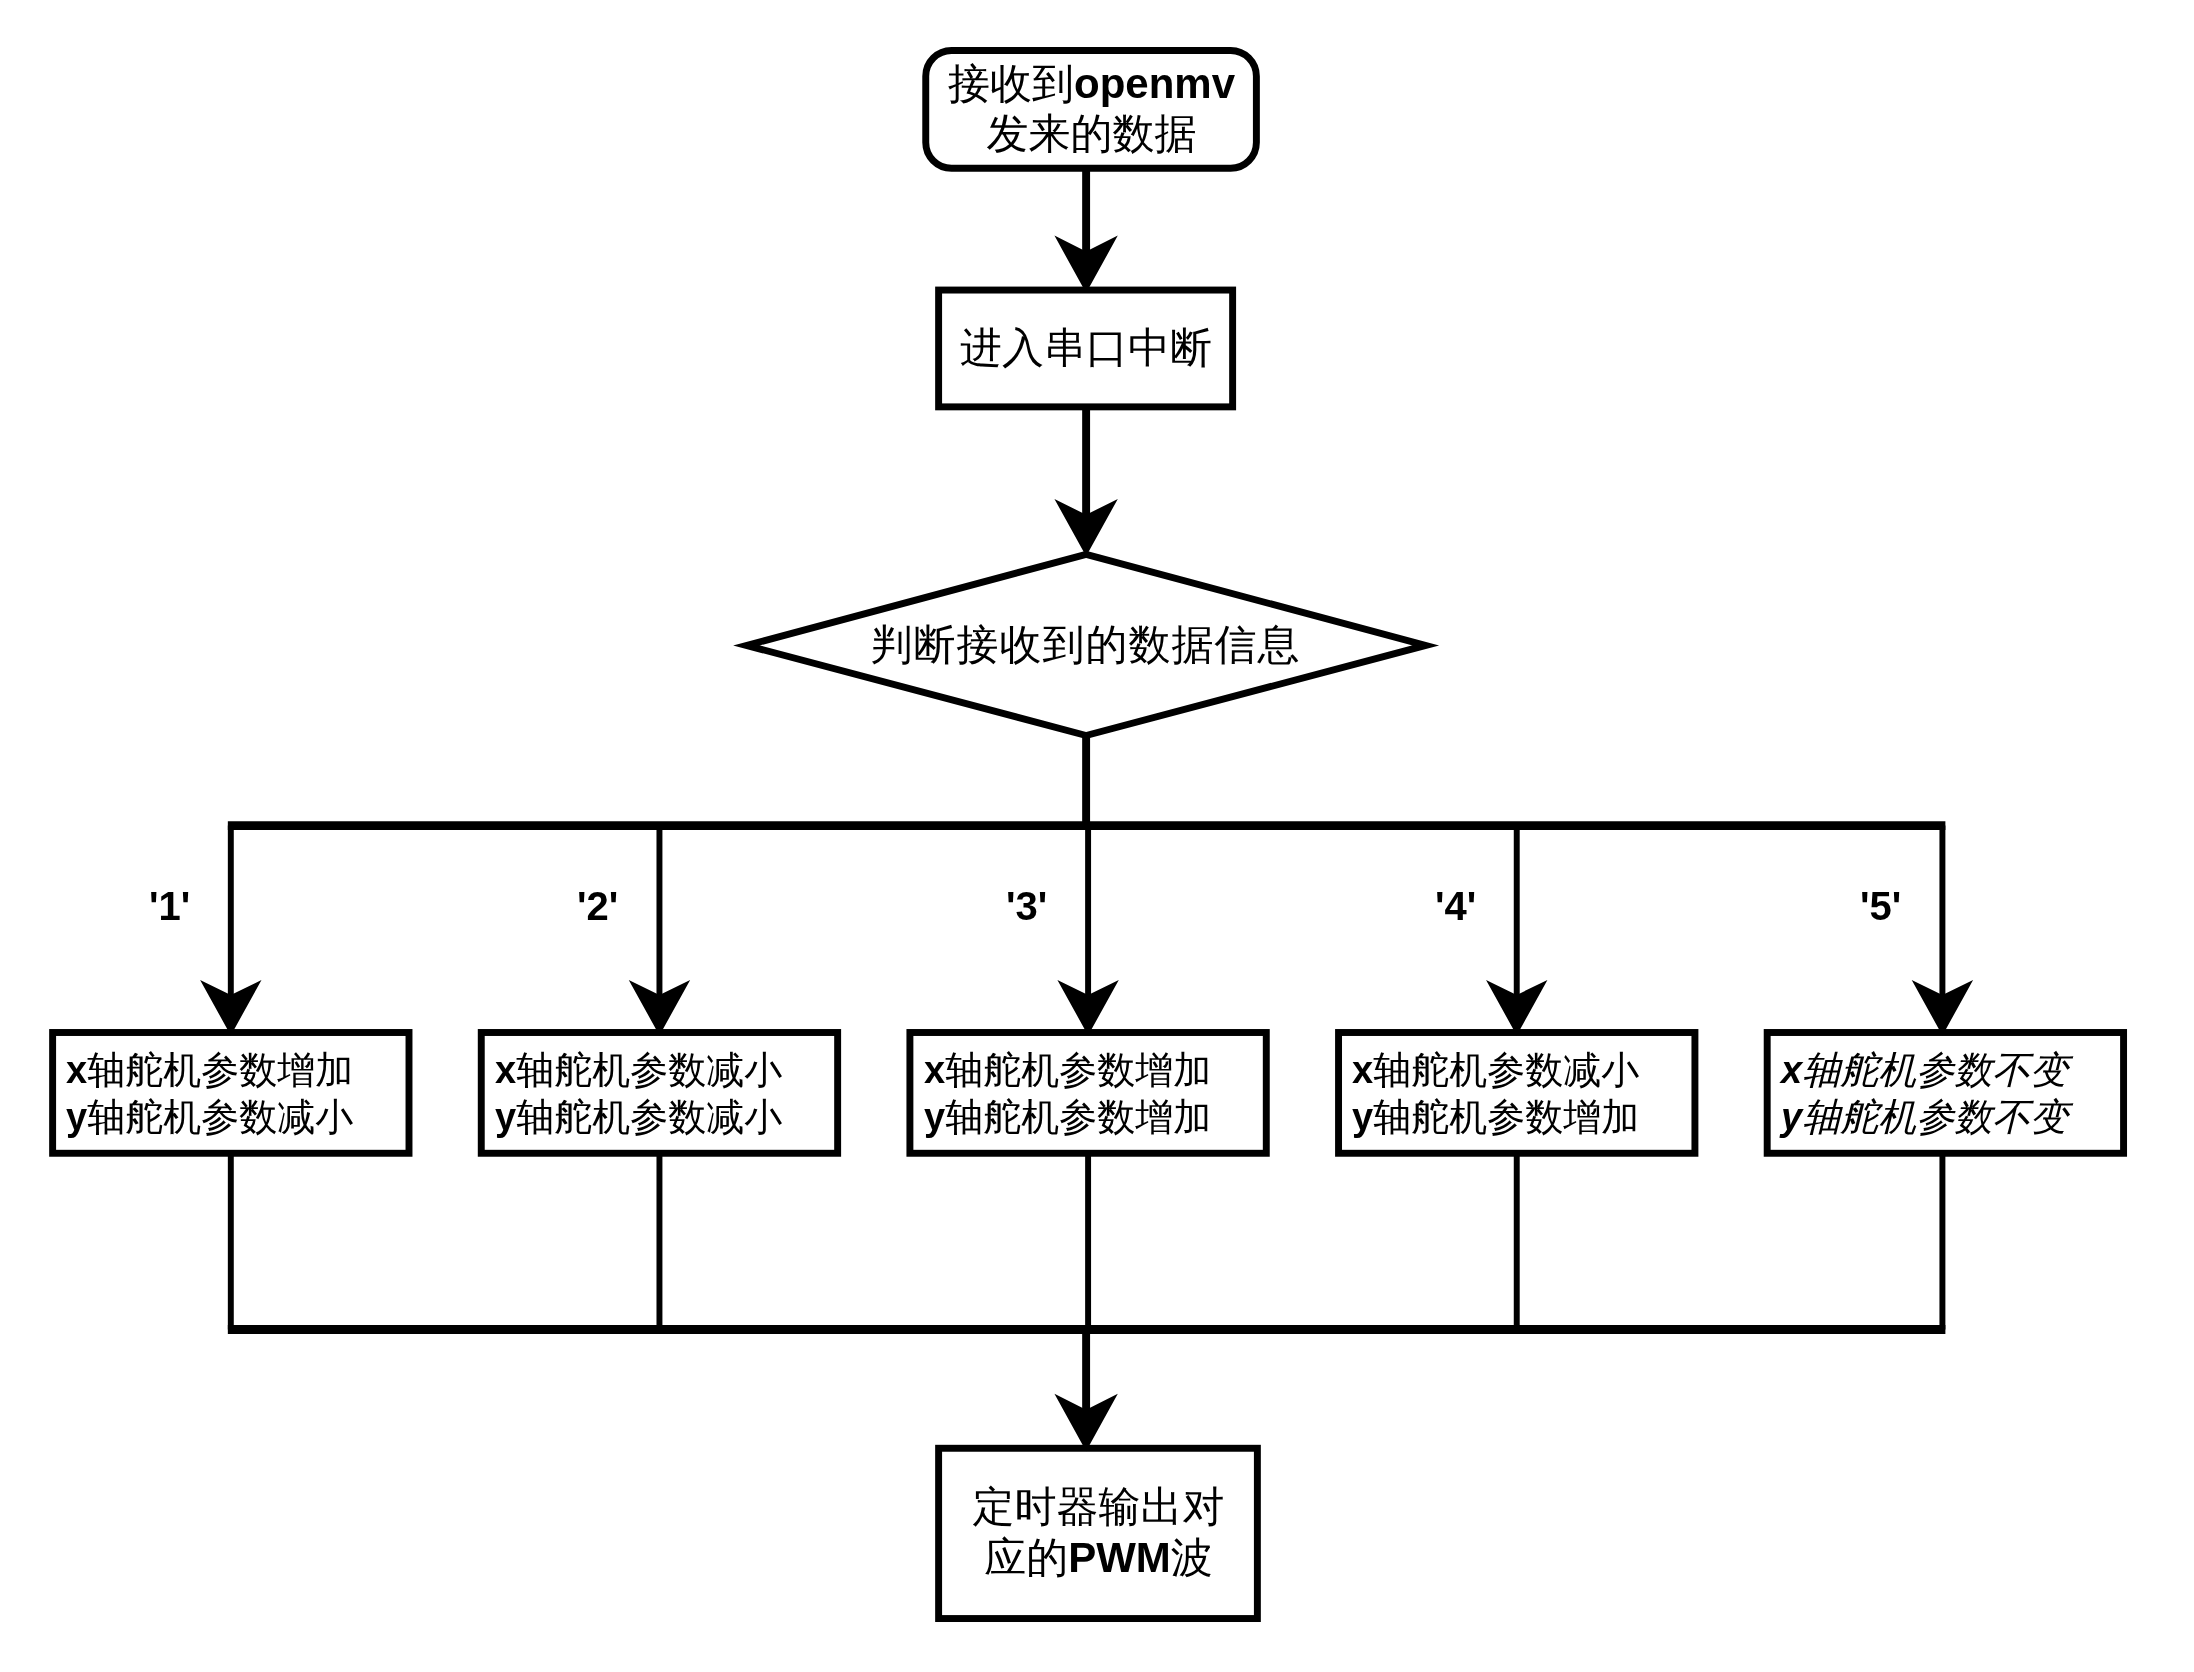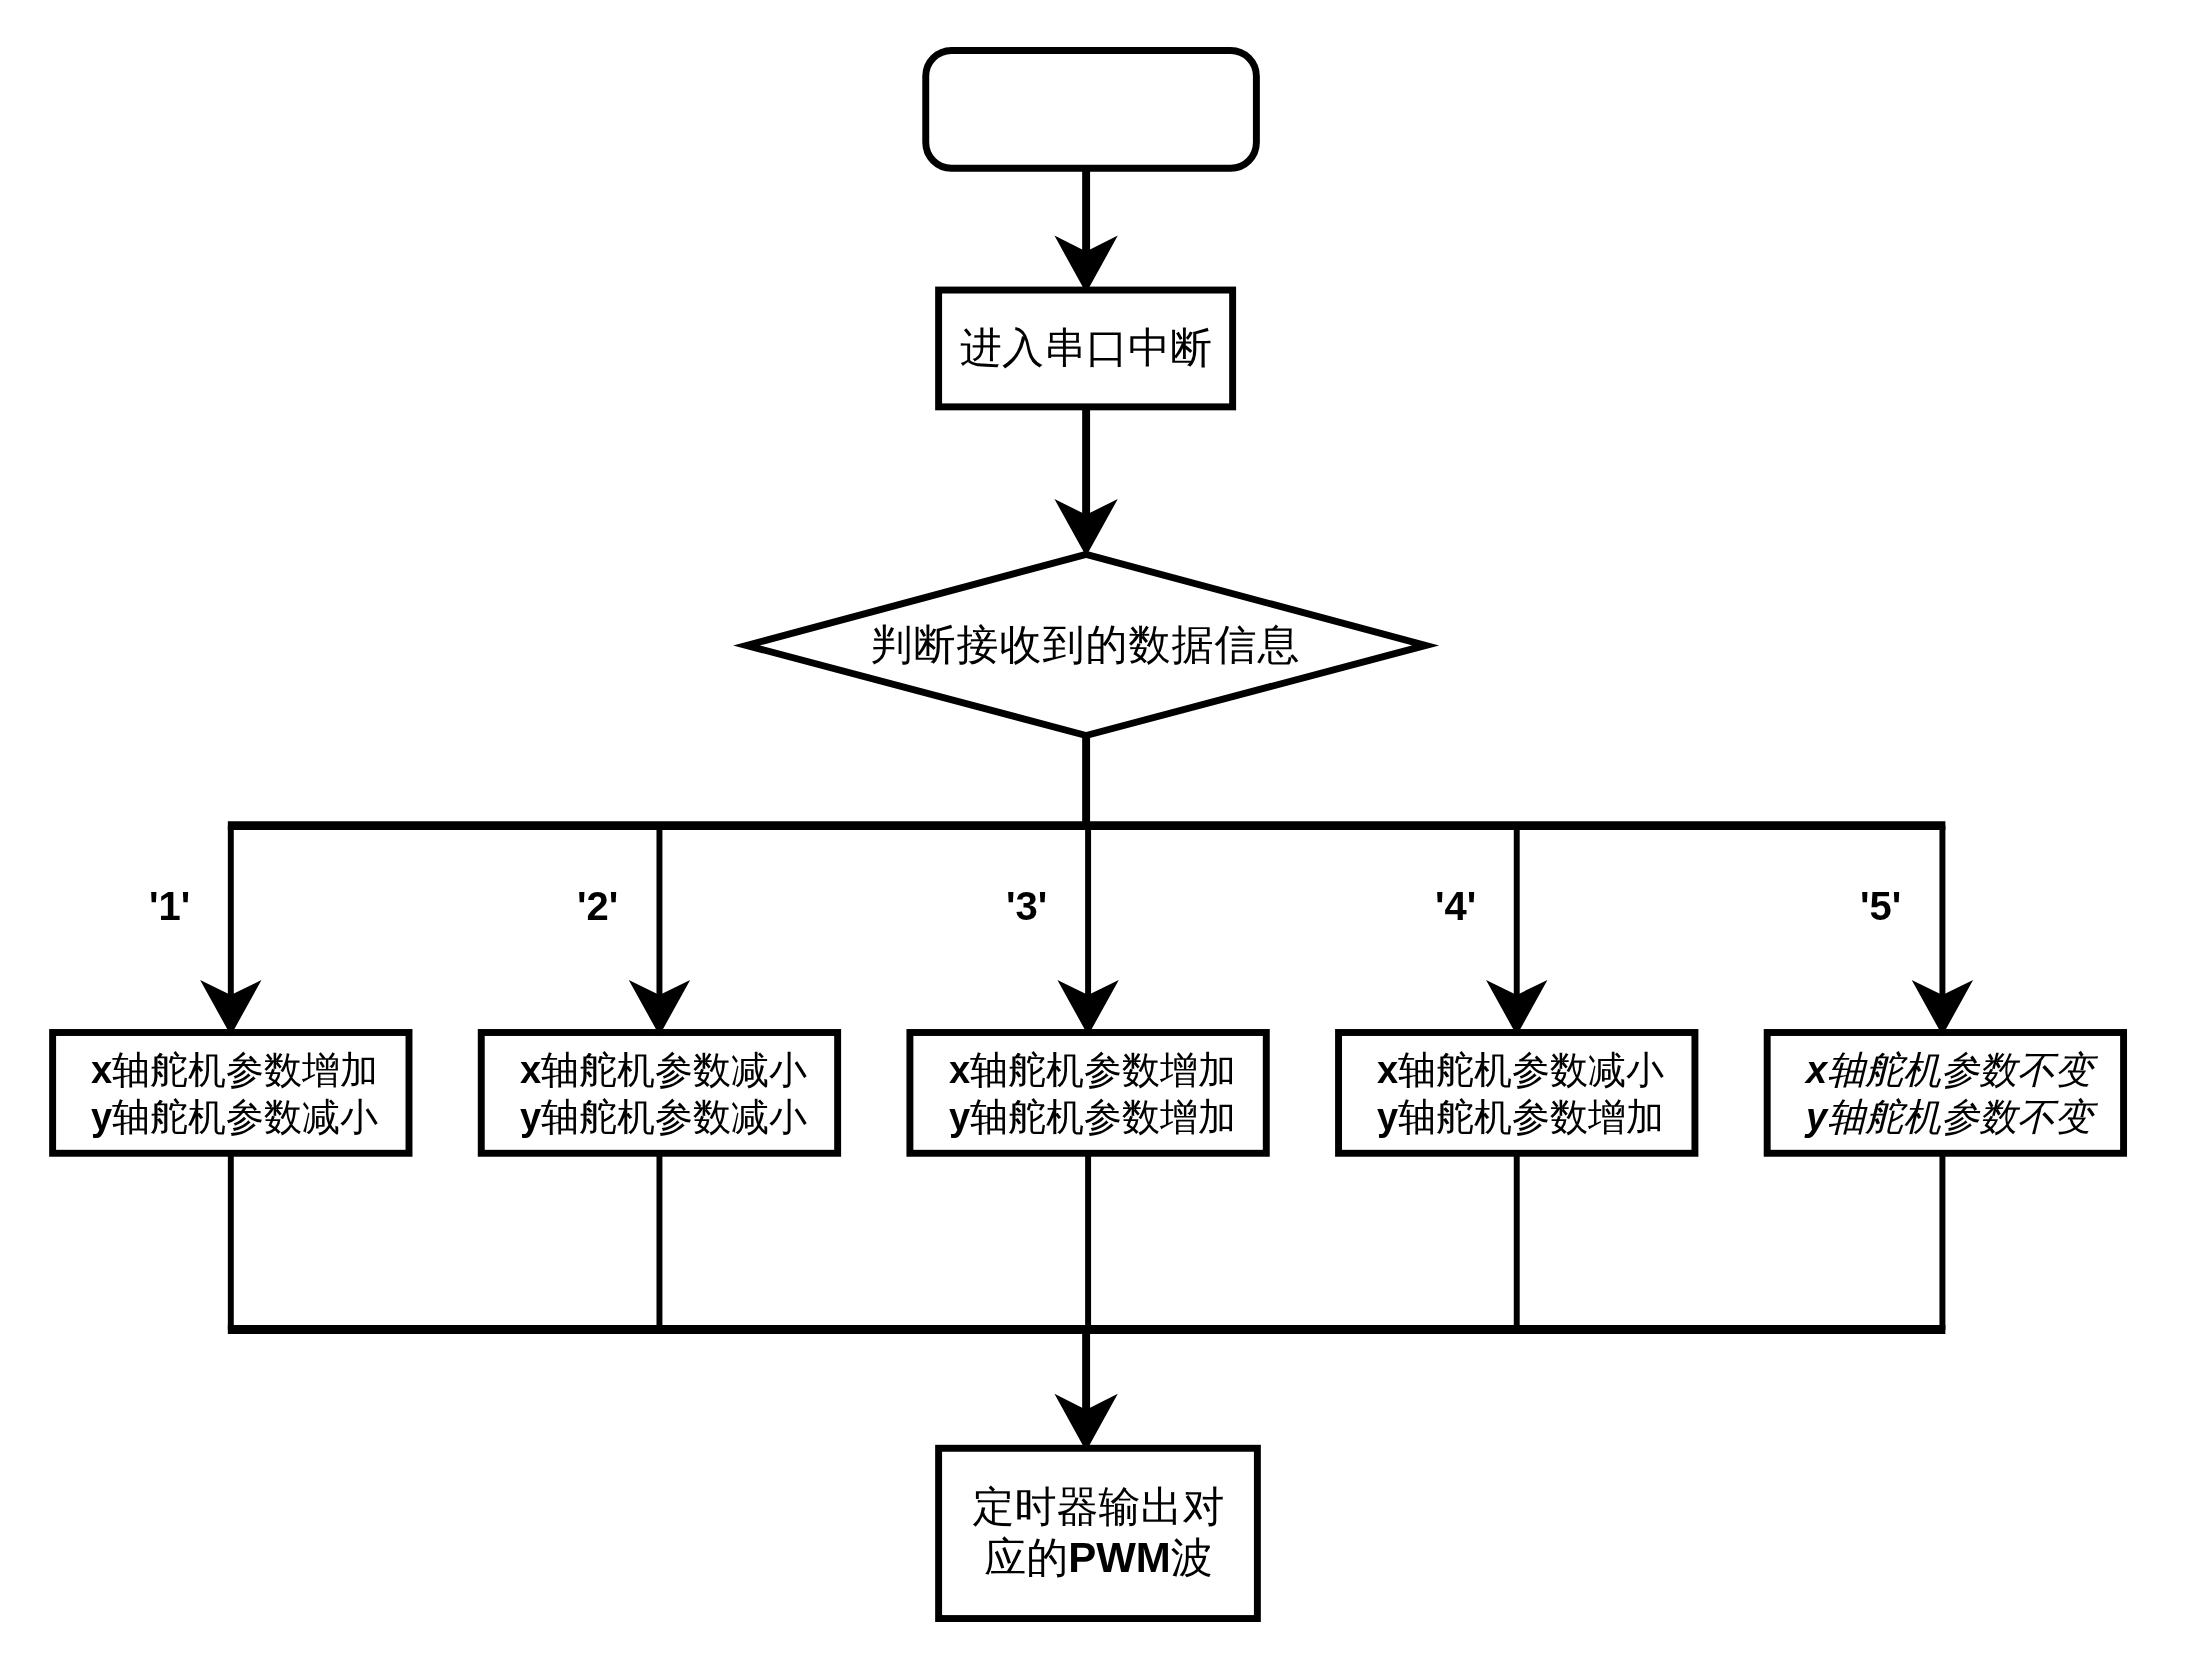--- a/index.html
+++ b/index.html
@@ -44,21 +44,21 @@
   }
   .process-text {
     font-size: 42px;
   }
   .decision-text {
     font-size: 42px;
     letter-spacing: 1px;
   }
   .branch-text {
     font-size: 38px;
-    align-items: center;
+    align-items: flex-start;
     text-align: left;
     line-height: 1.22;
   }
   .latin {
     font-family: "Liberation Sans", "DejaVu Sans", sans-serif;
     font-weight: bold;
   }
   .edge-label {
     position: absolute;
     font-family: "Liberation Sans", "DejaVu Sans", sans-serif;
@@ -120,20 +120,26 @@
     <line x1="1532" y1="1165" x2="1532" y2="1343" stroke="#000000" stroke-width="6"></line>
     <line x1="1962" y1="1165" x2="1962" y2="1343" stroke="#000000" stroke-width="6"></line>
 
     <line x1="230" y1="1343" x2="1965" y2="1343" stroke="#000000" stroke-width="9"></line>
 
     <line x1="1097" y1="1343" x2="1097" y2="1436" stroke="#000000" stroke-width="8"></line>
     <path d="M 1097,1466 L 1065,1408 L 1097,1424 L 1129,1408 Z" fill="#000000"></path>
 
   </svg>
 
+  <div class="node-text terminal-text" style="left:926px; top:50px; width:331px; height:118px;">
+    <span class="ln">
+      <span>接收到</span><span class="latin">openmv</span>
+    </span>
+    <span class="ln">发来的数据</span>
+  </div>
 
   <div class="node-text decision-text" style="left:746px; top:594px; width:679px; height:103px;">
     <span class="ln">判断接收到的数据信息</span>
   </div>
 
   <div class="node-text process-text" style="left:939px; top:290px; width:294px; height:117px;">
     <span class="ln">进入串口中断</span>
   </div>
 
   <div class="edge-label" style="left:149px; top:884px;">'1'</div>

